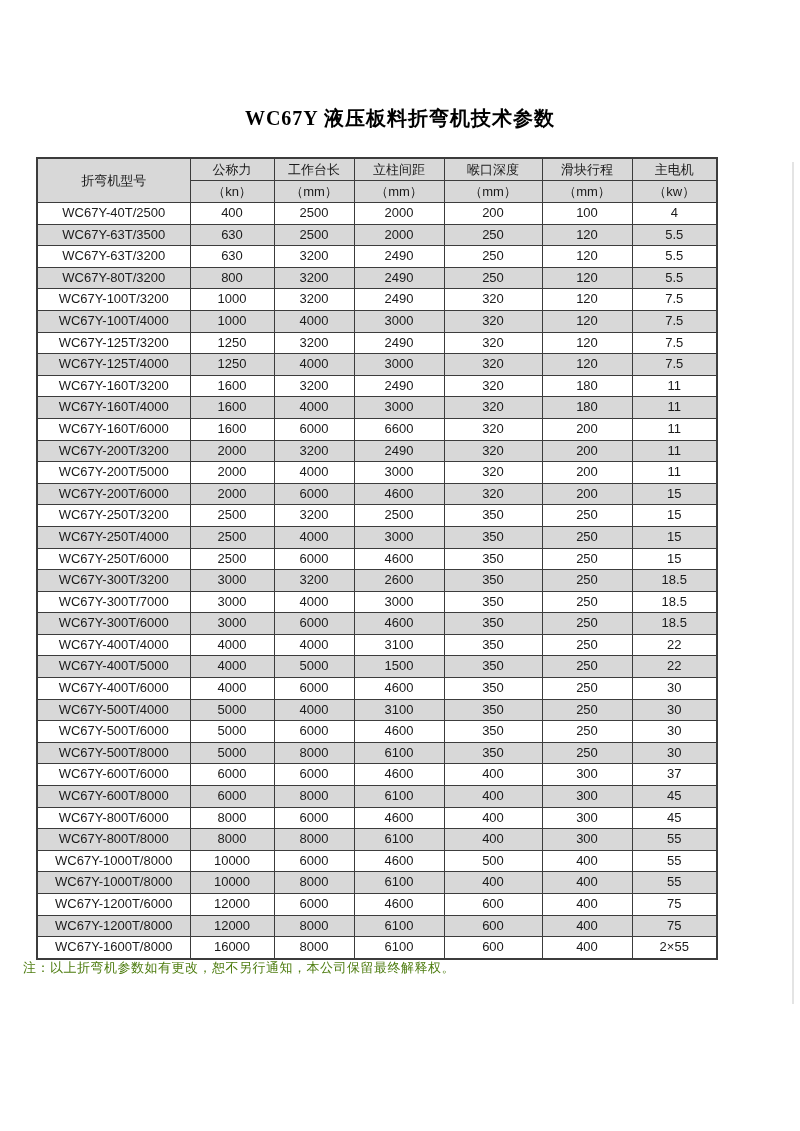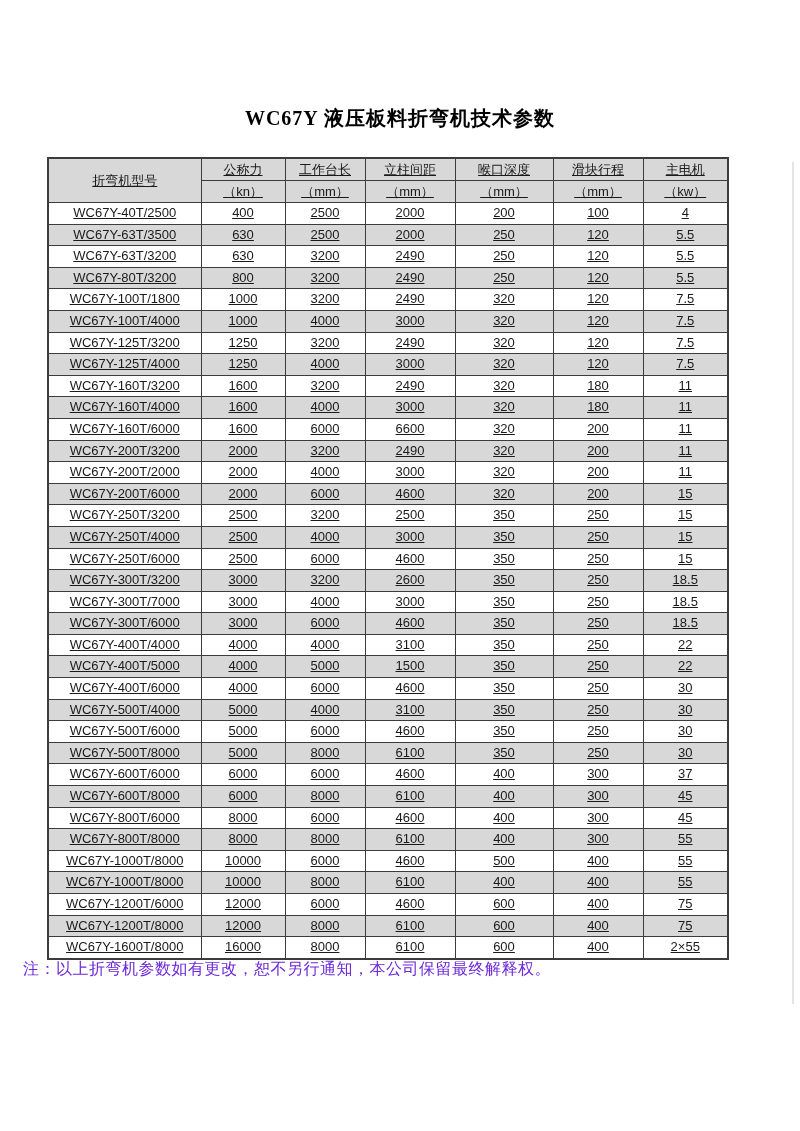--- a/index.html
+++ b/index.html
@@ -23,28 +23,27 @@
     text-align: center;
     font-family: "Liberation Serif", "DejaVu Serif", serif;
     font-weight: bold;
     font-size: 20px;
     letter-spacing: 1px;
     color: #000000;
     margin-top: 6px;
   }
   table.spec-table {
     position: absolute;
-    left: 47px;
+    left: 36px;
     top: 157px;
     width: 680px;
     border-collapse: collapse;
     table-layout: fixed;
     border: 2px solid var(--border-color, #3c3c3c);
     font-size: 13px;
-    text-decoration: underline;
   }
   table.spec-table th,
   table.spec-table td {
     border: 1px solid var(--border-color, #3c3c3c);
     text-align: center;
     vertical-align: middle;
     padding: 0;
     overflow: hidden;
     white-space: nowrap;
     font-weight: normal;
@@ -60,22 +59,22 @@
     line-height: 20.6px;
     background: #ffffff;
   }
   table.spec-table tbody tr:nth-child(even) td {
     background: var(--row-alt-bg, #d8d8d8);
   }
   .footnote {
     position: absolute;
     left: 23px;
     top: 959px;
-    font-size: 16px;
-    color: #6d28d9;
+    font-size: 13px;
+    color: #4d7c0f;
     letter-spacing: 0.5px;
   }
   .page-edge-line {
     position: absolute;
     left: 792px;
     top: 162px;
     width: 2px;
     height: 842px;
     background: #e4e4e4;
   }
@@ -152,21 +151,21 @@
       <tr>
         <td>WC67Y-80T/3200</td>
         <td>800</td>
         <td>3200</td>
         <td>2490</td>
         <td>250</td>
         <td>120</td>
         <td>5.5</td>
       </tr>
       <tr>
-        <td>WC67Y-100T/1800</td>
+        <td>WC67Y-100T/3200</td>
         <td>1000</td>
         <td>3200</td>
         <td>2490</td>
         <td>320</td>
         <td>120</td>
         <td>7.5</td>
       </tr>
       <tr>
         <td>WC67Y-100T/4000</td>
         <td>1000</td>
@@ -224,21 +223,21 @@
       <tr>
         <td>WC67Y-200T/3200</td>
         <td>2000</td>
         <td>3200</td>
         <td>2490</td>
         <td>320</td>
         <td>200</td>
         <td>11</td>
       </tr>
       <tr>
-        <td>WC67Y-200T/2000</td>
+        <td>WC67Y-200T/5000</td>
         <td>2000</td>
         <td>4000</td>
         <td>3000</td>
         <td>320</td>
         <td>200</td>
         <td>11</td>
       </tr>
       <tr>
         <td>WC67Y-200T/6000</td>
         <td>2000</td>

